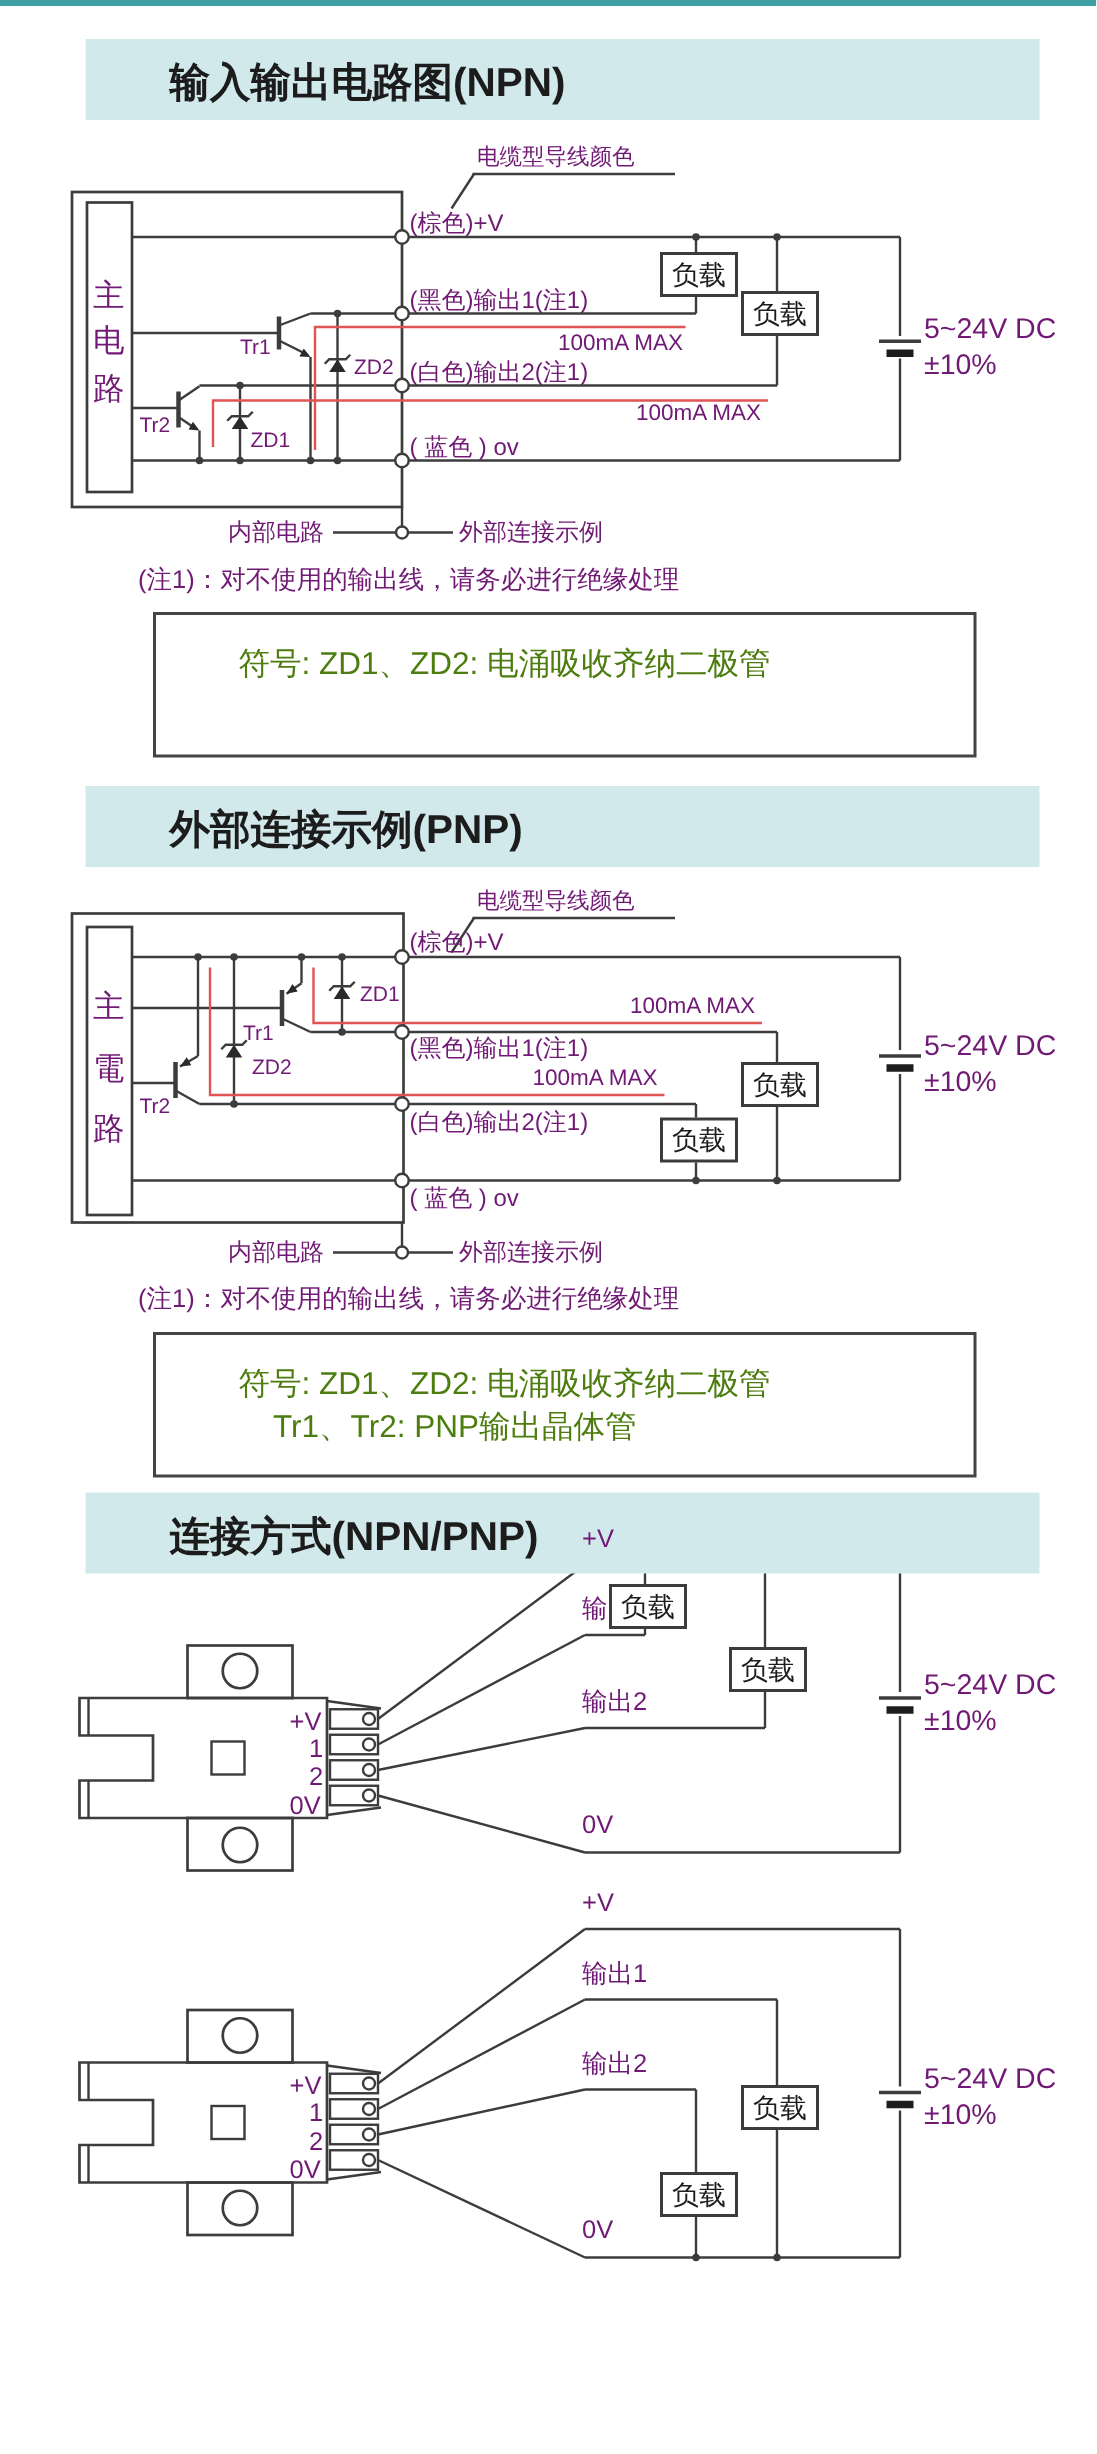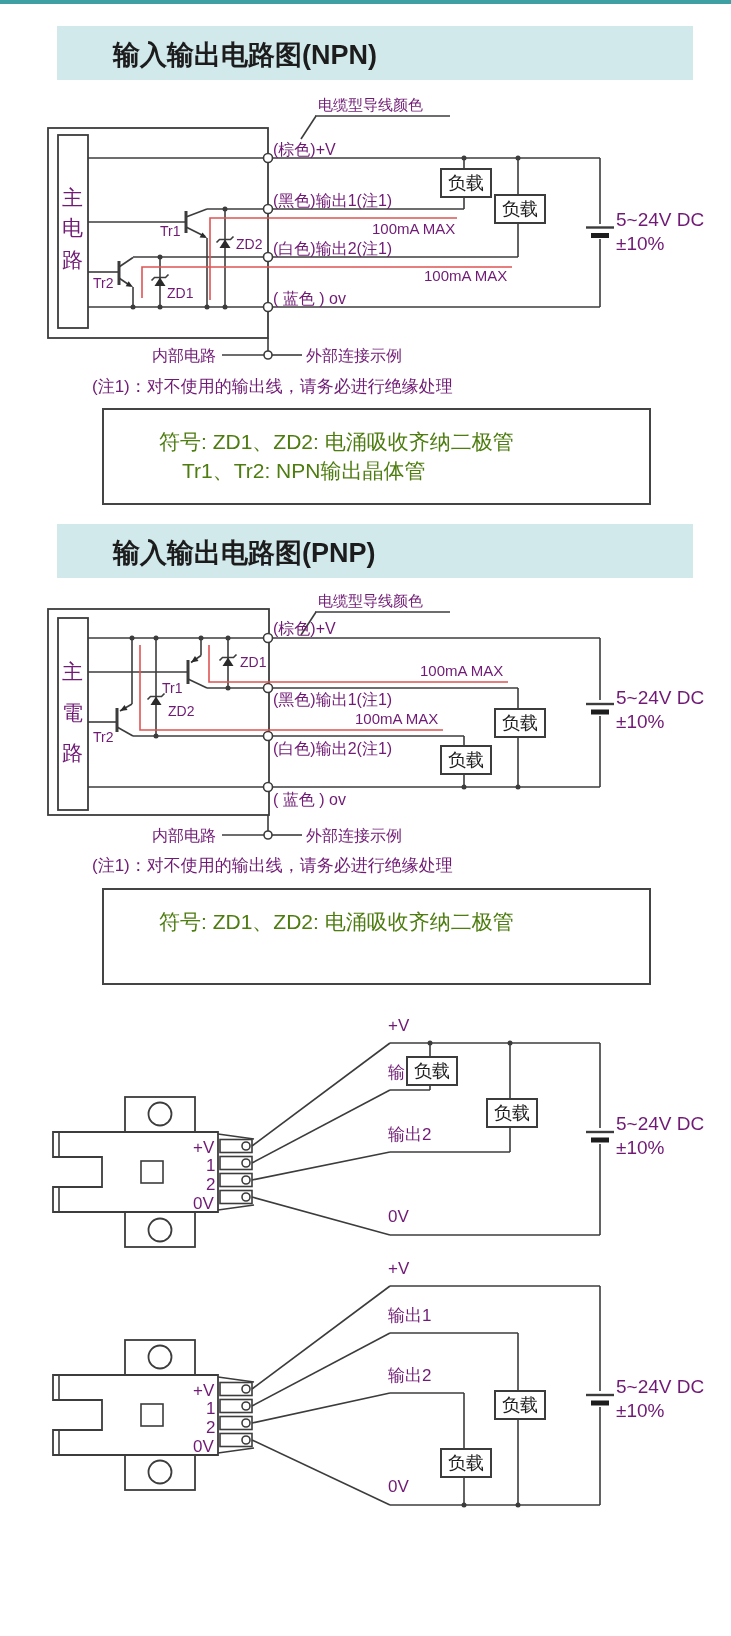--- a/index.html
+++ b/index.html
@@ -246,25 +246,24 @@
   <span class="t" style="left:167px;top:286px;font-size:14px">ZD1</span>
   <div class="load" style="left:440px;top:168px">负载</div>
   <div class="load" style="left:494px;top:194px">负载</div>
   <span class="t" style="left:616px;top:209px;font-size:19px">5~24V DC</span>
   <span class="t" style="left:616px;top:233px;font-size:19px">±10%</span>
   <span class="t" style="left:152px;top:347px;font-size:16px">内部电路</span>
   <span class="t" style="left:306px;top:347px;font-size:16px">外部连接示例</span>
   <span class="t" style="left:92px;top:377px;font-size:17px">(注1)：对不使用的输出线，请务必进行绝缘处理</span>
   <div class="legend" style="top:408px">
     <span style="left:55px;top:18px">符号: ZD1、ZD2: 电涌吸收齐纳二极管</span>
-    <span style="left:78px;top:47px">Tr1、Tr2: NPN输出晶体管</span>
   </div>
 
   <div class="band" style="top:524px">
-    <span>输入输出电路图(PNP)</span>
+    <span>外部连接示例(PNP)</span>
   </div>
   <span class="t" style="left:318px;top:593px;font-size:15px">电缆型导线颜色</span>
   <span class="t" style="left:62px;top:660px;font-size:21px">主</span>
   <span class="t" style="left:62px;top:701px;font-size:21px">電</span>
   <span class="t" style="left:62px;top:741px;font-size:21px">路</span>
   <span class="t" style="left:273px;top:620px;font-size:16px">(棕色)+V</span>
   <span class="t" style="left:273px;top:691px;font-size:16px">(黑色)输出1(注1)</span>
   <span class="t" style="left:273px;top:740px;font-size:16px">(白色)输出2(注1)</span>
   <span class="t" style="left:273px;top:791px;font-size:16px">( 蓝色 ) ov</span>
   <span class="t" style="left:420px;top:663px;font-size:15px">100mA MAX</span>
@@ -275,22 +274,26 @@
   <span class="t" style="left:240px;top:655px;font-size:14px">ZD1</span>
   <div class="load" style="left:494px;top:708px">负载</div>
   <div class="load" style="left:440px;top:745px">负载</div>
   <span class="t" style="left:616px;top:687px;font-size:19px">5~24V DC</span>
   <span class="t" style="left:616px;top:711px;font-size:19px">±10%</span>
   <span class="t" style="left:152px;top:827px;font-size:16px">内部电路</span>
   <span class="t" style="left:306px;top:827px;font-size:16px">外部连接示例</span>
   <span class="t" style="left:92px;top:856px;font-size:17px">(注1)：对不使用的输出线，请务必进行绝缘处理</span>
   <div class="legend" style="top:888px">
     <span style="left:55px;top:18px">符号: ZD1、ZD2: 电涌吸收齐纳二极管</span>
-  </div>
-
+    <span style="left:78px;top:47px">Tr1、Tr2: PNP输出晶体管</span>
+  </div>
+
+  <div class="band" style="top:995px">
+    <span>连接方式(NPN/PNP)</span>
+  </div>
 
   <span class="t" style="left:193px;top:1138px;font-size:17px">+V</span>
   <span class="t" style="left:206px;top:1156px;font-size:17px">1</span>
   <span class="t" style="left:206px;top:1175px;font-size:17px">2</span>
   <span class="t" style="left:193px;top:1194px;font-size:17px">0V</span>
   <span class="t" style="left:388px;top:1016px;font-size:17px">+V</span>
   <span class="t" style="left:388px;top:1063px;font-size:17px">输出1</span>
   <span class="t" style="left:388px;top:1125px;font-size:17px">输出2</span>
   <span class="t" style="left:388px;top:1207px;font-size:17px">0V</span>
   <div class="load" style="left:406px;top:1056px">负载</div>

